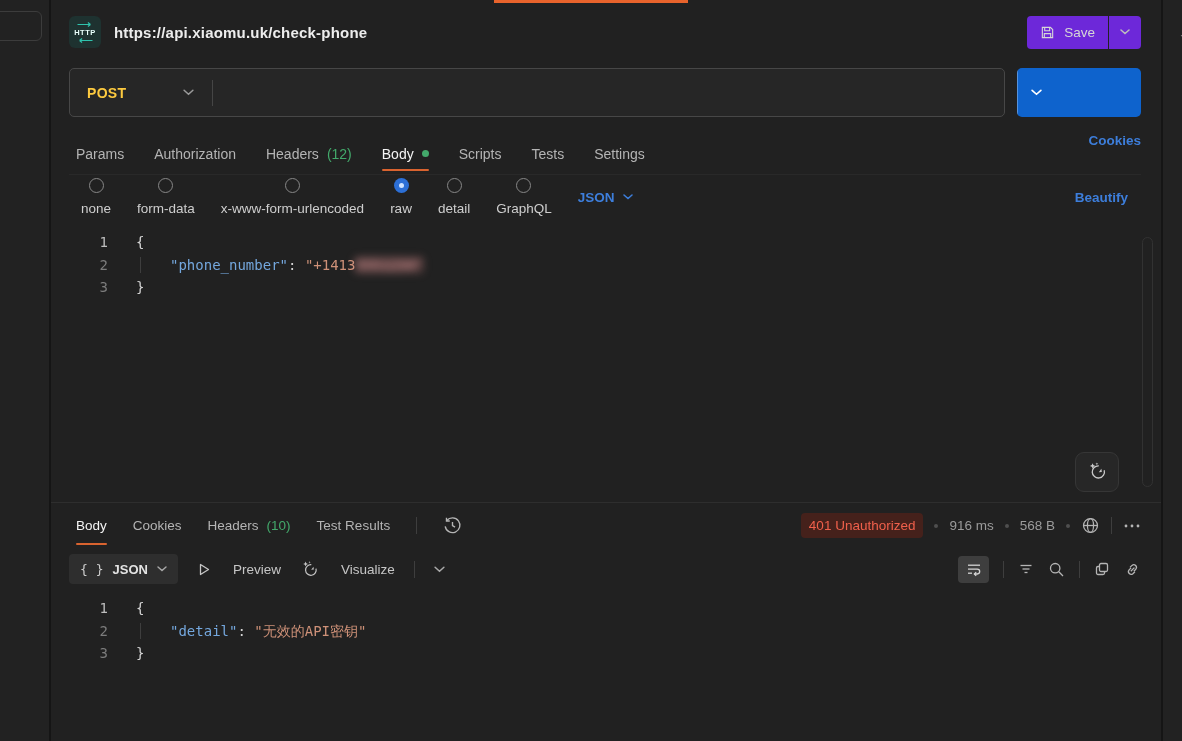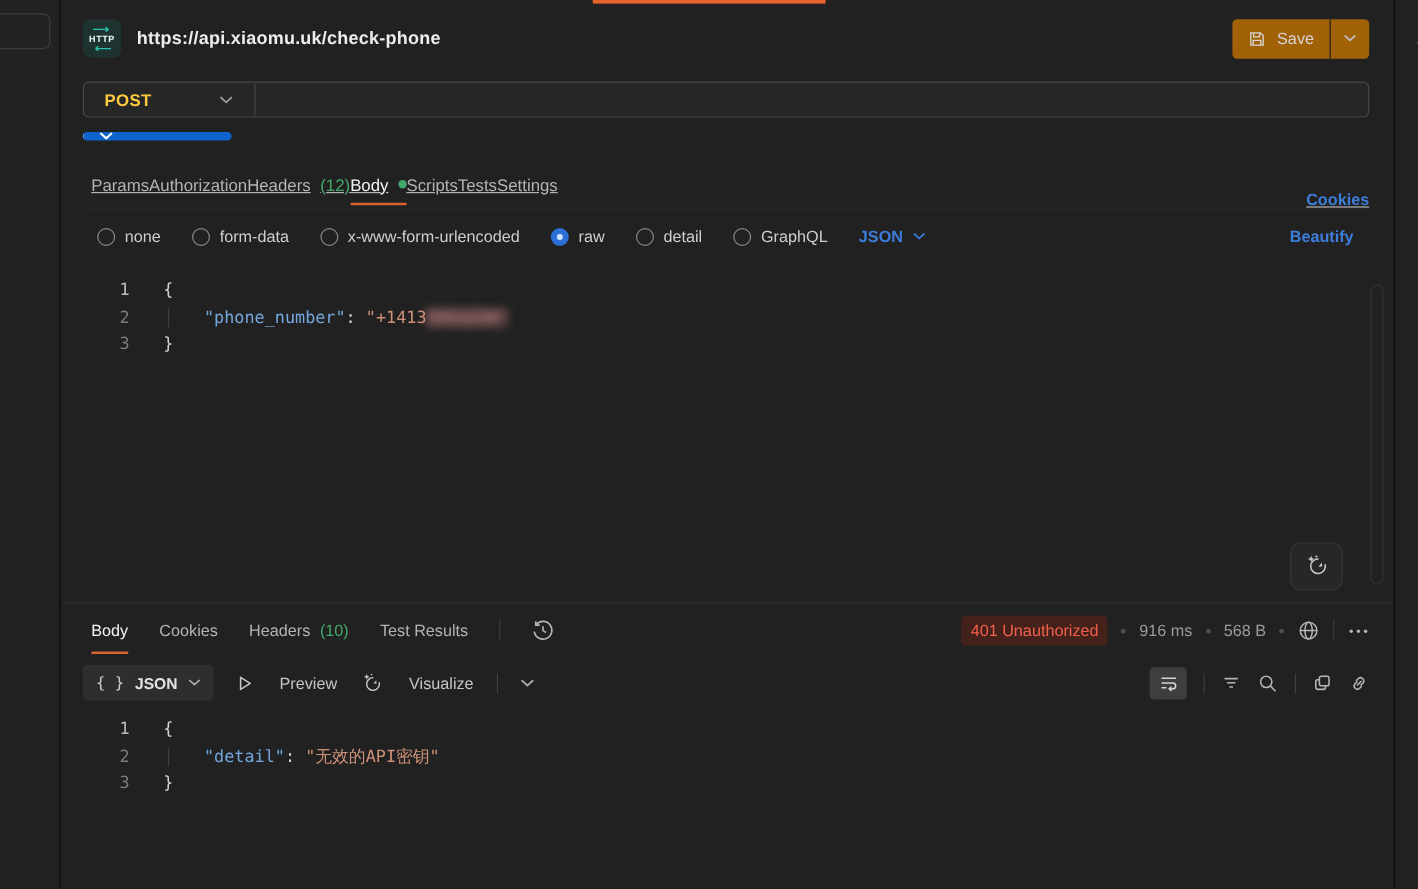--- a/index.html
+++ b/index.html
@@ -16,56 +16,56 @@
   .rail-icon { position:absolute; top:27px; right:-5px; color:#8f8f8f; font-size:13px; }
 
   .main { flex:1; position:relative; padding:0 20px 0 18px; }
 
   
   .req-header { display:flex; align-items:center; gap:13px; height:48px; margin-top:8px; }
   .http-badge { width:32px; height:32px; background:#1e3230; border-radius:6px; display:flex; flex-direction:column;
     align-items:center; justify-content:center; gap:1px; flex:none; }
   .http-badge .label { font-size:7.5px; font-weight:700; letter-spacing:.5px; color:#eafffb; }
   .page-title { font-size:15px; font-weight:700; color:#ededed; letter-spacing:.2px; }
-  .save-btn { margin-left:auto; display:flex; align-items:center; background:#a16207; border-radius:4px; height:33px;
+  .save-btn { margin-left:auto; display:flex; align-items:center; background:#6d28d9; border-radius:4px; height:33px;
     color:#d6d6d6; font-size:13.5px; overflow:hidden; }
   .save-main { display:flex; align-items:center; gap:9px; padding:0 13px; height:100%; cursor:pointer; }
   .btn-vdiv { width:1px; height:100%; background:#222222; }
   .save-caret { display:flex; align-items:center; padding:0 11px; height:100%; color:#bdbdbd; cursor:pointer; }
 
   
-  .url-row { display:flex; gap:12px; height:49px; margin-top:12px;flex-direction:column; }
+  .url-row { display:flex; gap:12px; height:49px; margin-top:12px; }
   .url-box { flex:1; display:flex; align-items:center; background:#262626; border:1px solid #474747; border-radius:5px; }
   .method-select { width:142px; flex:none; display:flex; align-items:center; justify-content:space-between;
     padding:0 18px 0 17px; cursor:pointer; }
   .method-label { color:#fdca3f; font-weight:700; font-size:14px; letter-spacing:.3px; }
   .url-vdiv { width:1px; height:26px; background:#454545; }
   .url-input { padding-left:15px; font-size:14.5px; color:#e9e9e9; flex:1; }
   .return-sym { color:#8a8a8a; font-size:13px; margin-left:4px; }
   .send-btn { width:124px; flex:none; background:#0e63cd; border-radius:5px; display:flex; align-items:stretch;
     color:#fff; overflow:hidden; }
   .send-main { flex:1; display:flex; align-items:center; justify-content:center; font-weight:700; font-size:14.5px; cursor:pointer; }
   .send-vdiv { width:1px; background:rgba(255,255,255,.3); margin:0; }
   .send-caret { width:37px; display:flex; align-items:center; justify-content:center; cursor:pointer; }
 
   
-  .req-tabs { display:flex; align-items:flex-end; height:42px; margin-top:16px; font-size:14px;
-    color:#b4b4b4; padding-left:7px; border-bottom:1px solid rgba(255,255,255,.04);text-decoration:underline; }
+  .req-tabs { display:flex; align-items:flex-start; gap:30px; height:42px; margin-top:16px; font-size:14px;
+    color:#b4b4b4; padding-left:7px; border-bottom:1px solid rgba(255,255,255,.04); }
   .tab { position:relative; height:100%; display:flex; align-items:center; gap:8px; cursor:pointer; white-space:nowrap; }
   .tab.active { color:#f4f4f4; }
   .tab.active::after { content:""; position:absolute; left:0; right:0; bottom:3px; height:2px; background:#d9632f; border-radius:1px; }
   .tab .count { color:#43a96b; }
   .green-dot { width:7px; height:7px; border-radius:50%; background:#43a96b; }
   .link-blue { color:#3d7edb; font-weight:600; font-size:13.5px; cursor:pointer; }
   .req-tabs .link-blue { margin-left:auto; }
 
   
   .modes { display:flex; align-items:center; gap:26px; height:36px; margin-top:4px; font-size:13.5px;
     color:#cecece; padding-left:12px; }
-  .mode { display:flex; align-items:center; gap:8px; cursor:pointer; }
+  .mode { display:flex; align-items:center; gap:8px; cursor:pointer;flex-direction:column; }
   .radio { width:15px; height:15px; border:1.5px solid #878787; border-radius:50%; flex:none; }
   .mode.selected .radio { border:none; background:#2c6fd6; position:relative; }
   .mode.selected .radio::after { content:""; position:absolute; left:5px; top:5px; width:5px; height:5px;
     border-radius:50%; background:#cfe3ff; }
   .lang-select { display:flex; align-items:center; gap:9px; color:#3d7edb; font-weight:700; cursor:pointer; }
   .modes .link-blue { margin-left:auto; margin-right:13px; }
 
   
   .editor { position:relative; margin-top:16px; font-family:"DejaVu Sans Mono", monospace; font-size:14px;
     line-height:22.5px; color:#d4d4d4; }

